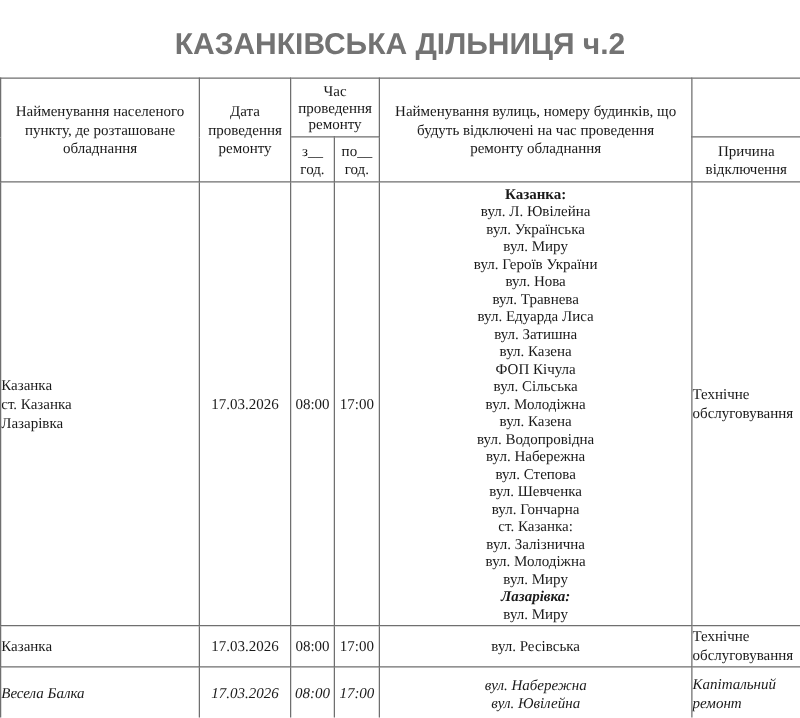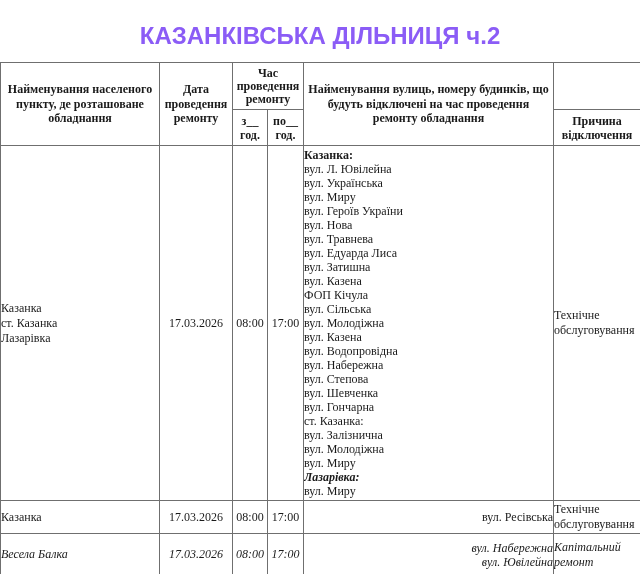--- a/index.html
+++ b/index.html
@@ -10,21 +10,21 @@
     color: #1a1a1a;
   }
   .page { position: relative; width: 640px; height: 574px; background: #fff; }
 
   .title {
     padding-top: 22px;
     text-align: center;
     font-family: "Liberation Sans", sans-serif;
     font-weight: bold;
     font-size: 24px;
-    color: #8b5cf6;
+    color: #737373;
     line-height: 28px;
   }
 
   table.schedule {
     border-collapse: collapse;
     table-layout: fixed;
     width: 640px;
     margin-top: 12px;
   }
   table.schedule td {
@@ -35,21 +35,21 @@
     overflow: hidden;
   }
 
   tr.h1 { height: 47px; }
   tr.h2 { height: 36px; }
   tr.r0 { height: 355px; }
   tr.r1 { height: 33px; }
   tr.r2 { height: 42px; font-style: italic; }
 
   td.hdr {
-    font-weight: bold;
+    font-weight: normal;
     text-align: center;
     white-space: pre-line;
     line-height: 14.5px;
   }
   td.hdr-time { line-height: 13px; font-size: 11.5px; }
   td.hdr-sub { line-height: 14px; }
 
   td.no-top { border-top: none; }
   td.top-faint { border-top: 1px solid #c4c4c4; }
   td.first-col { border-left: none; }
@@ -58,27 +58,27 @@
 
   td.settlement {
     text-align: left;
     padding-left: 9px;
     white-space: pre-line;
     line-height: 15px;
   }
   td.center { text-align: center; }
   td.streets {
     vertical-align: top;
-    text-align: left;
+    text-align: center;
     padding: 2px 2px 0 6px;
     line-height: 14px;
   }
   td.streets-mid {
     vertical-align: middle;
-    text-align: right;
+    text-align: center;
     padding: 0 2px 0 6px;
     line-height: 14px;
     margin-left: 40px;
   }
   td.reason {
     text-align: left;
     padding-left: 5px;
     line-height: 15px;
   }
 </style>

